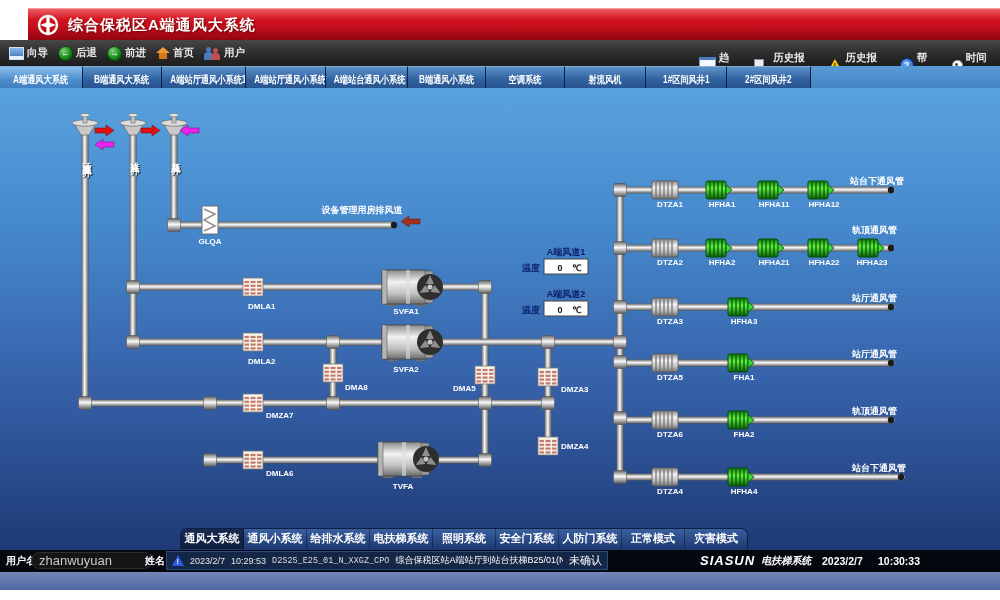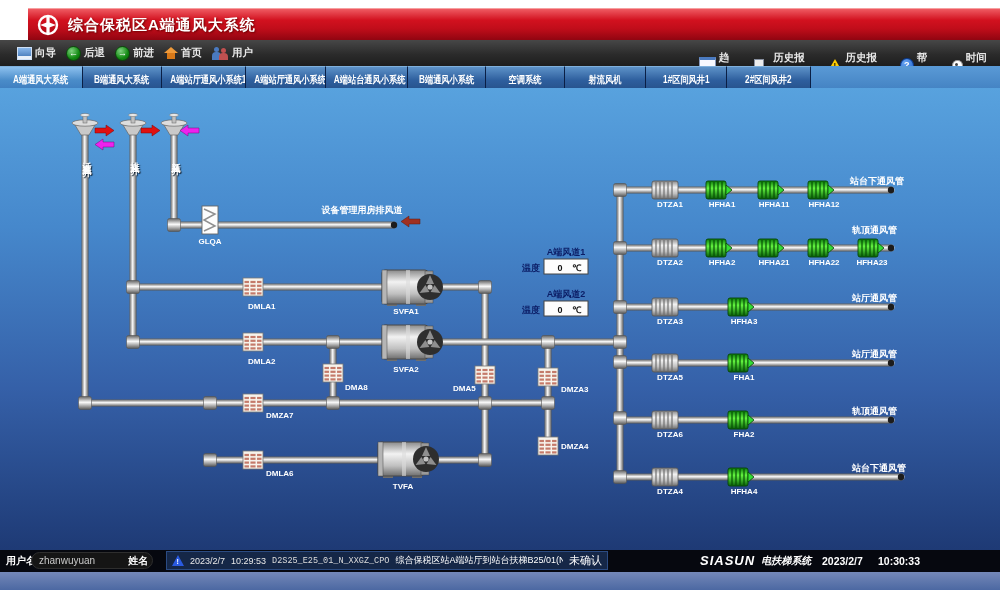--- a/index.html
+++ b/index.html
@@ -11,21 +11,21 @@
   .title-bar{left:12px;top:8px;width:1000px;height:32px;
     background:linear-gradient(180deg,#ef5a62 0%,#d2111f 35%,#c00d1a 62%,#8c0410 100%);
     border-top:1px solid #f5a0a0;margin-left:16px;}
   .logo{left:9px;top:5px;width:22px;height:22px;}
   .title-text{left:40px;top:0;height:32px;line-height:32px;color:#fff;font-size:15px;
     font-weight:bold;letter-spacing:1px;text-shadow:1px 1px 2px #600;}
 
   
   .toolbar{left:0;top:40px;width:1000px;height:26px;
     background:linear-gradient(180deg,#474747,#2b2b2b 55%,#1d1d1d);border-bottom:1px solid #000;}
-  .tb-left{left:12px;top:0;height:26px;display:flex;align-items:center;padding-left:0;}
+  .tb-left{left:4px;top:0;height:26px;display:flex;align-items:center;padding-left:0;}
   .tb-btn{display:flex;align-items:center;gap:3px;padding:0 5px;color:#e8e8e8;
     font-size:10.5px;font-weight:bold;cursor:default;}
   .ledbox{background:#4c4c4c;border:2px groove #d8d8d8;color:#00ff00;font-weight:bold;
     font-size:10.5px;display:flex;align-items:center;}
   .box-sys{left:173px;top:42px;width:344px;height:18px;justify-content:space-between;padding:0 8px;}
   .box-sta{left:524px;top:42px;width:128px;height:18px;justify-content:space-around;padding:0 2px;}
   .box-shaft{left:878px;top:42px;width:118px;height:18px;justify-content:center;}
   .tb-right{left:694px;top:0;height:39px;display:flex;align-items:flex-end;gap:6px;}
 
   
@@ -86,21 +86,21 @@
   .bn-item{flex:1;text-align:center;line-height:19px;color:#fff;font-size:11px;font-weight:bold;
     border-right:1px solid rgba(0,0,0,0.35);white-space:nowrap;overflow:hidden;}
   .bn-item:last-child{border-right:none;}
   .bn-item.active{background:linear-gradient(180deg,#16294f,#0e1f40);border-radius:6px 0 0 0;}
 
   
   .status-bar{left:0;top:550px;width:1000px;height:22px;background:#06080f;color:#ddd;font-size:10px;}
   .sb-ulabel{left:6px;top:0;line-height:22px;color:#fff;font-weight:bold;}
   .sb-pill{left:31px;top:2px;width:122px;height:17px;background:#151515;border:1px solid #2e2e2e;
     border-radius:9px;display:flex;align-items:center;gap:4px;padding:0 7px;box-sizing:border-box;}
-  .sb-pill .uv{color:#c9c9c9;font-size:10px;}
+  .sb-pill .uv{color:#c9c9c9;font-size:13px;}
   .sb-pill .nl,.sb-pill .nv{color:#fff;font-weight:bold;font-size:10px;white-space:nowrap;margin-left:29px;}
   .sb-mid{left:166px;top:1px;width:442px;height:19px;background:#152747;border:1px solid #2b4b82;
     display:flex;align-items:center;gap:6px;padding:0 5px;box-sizing:border-box;overflow:hidden;}
   .sb-mid .dt{color:#e8e8e8;font-size:9px;white-space:nowrap;}
   .sb-mid .tag{color:#dcdcdc;font-size:8.5px;font-family:"Liberation Mono",monospace;white-space:nowrap;}
   .sb-mid .msg{flex:1;color:#fff;font-size:9px;white-space:nowrap;overflow:hidden;}
   .sb-mid .ack{color:#fff;font-size:11px;white-space:nowrap;}
   .alarm-tri{position:relative;width:0;height:0;border-left:6px solid transparent;
     border-right:6px solid transparent;border-bottom:11px solid #2a5adf;flex:0 0 auto;}
   .alarm-tri .bang{position:absolute;left:-1.5px;top:2px;color:#fff;font-size:7px;font-weight:bold;line-height:9px;}
@@ -453,20 +453,31 @@
         <rect x="544" y="301" width="44" height="15" fill="#fdfdfd" stroke="#444" stroke-width="1"></rect>
         <text class="tval" x="560" y="312.5" text-anchor="middle">0</text>
         <text class="tval" x="577" y="312.5" text-anchor="middle">℃</text>
       </g>
     </svg>
 
     <div class="vlabel" style="left:80px;top:67px;">活塞风井</div>
     <div class="vlabel" style="left:128px;top:67px;">排风井</div>
     <div class="vlabel" style="left:169px;top:67px;">新风井</div>
 
+    <div class="abs bottom-nav">
+      <div class="bn-item active">通风大系统</div>
+      <div class="bn-item">通风小系统</div>
+      <div class="bn-item">给排水系统</div>
+      <div class="bn-item">电扶梯系统</div>
+      <div class="bn-item">照明系统</div>
+      <div class="bn-item">安全门系统</div>
+      <div class="bn-item">人防门系统</div>
+      <div class="bn-item">正常模式</div>
+      <div class="bn-item">灾害模式</div>
+    </div>
   </div>
 
   <div class="abs status-bar">
     <span class="abs sb-ulabel">用户名</span>
     <div class="abs sb-pill">
       <span class="uv">zhanwuyuan</span>
       <span class="nl">姓名</span>
       <span class="nv">通风小系统</span>
     </div>
     <div class="abs sb-mid">

